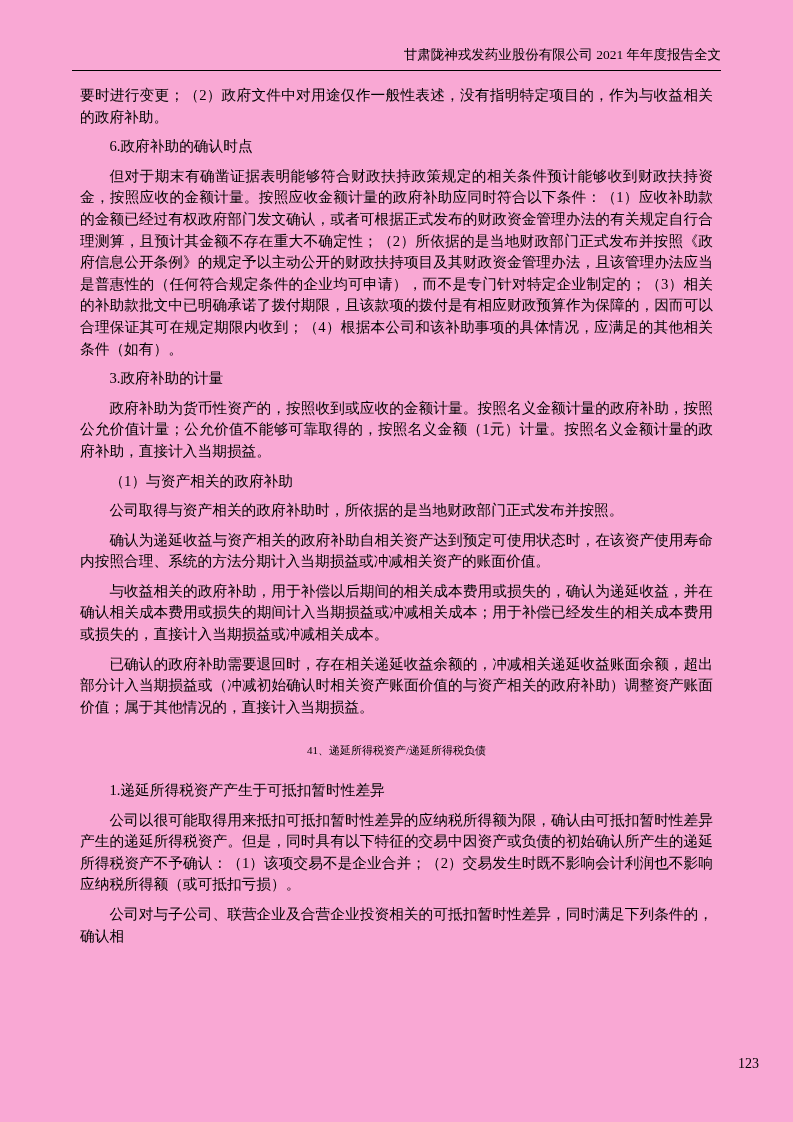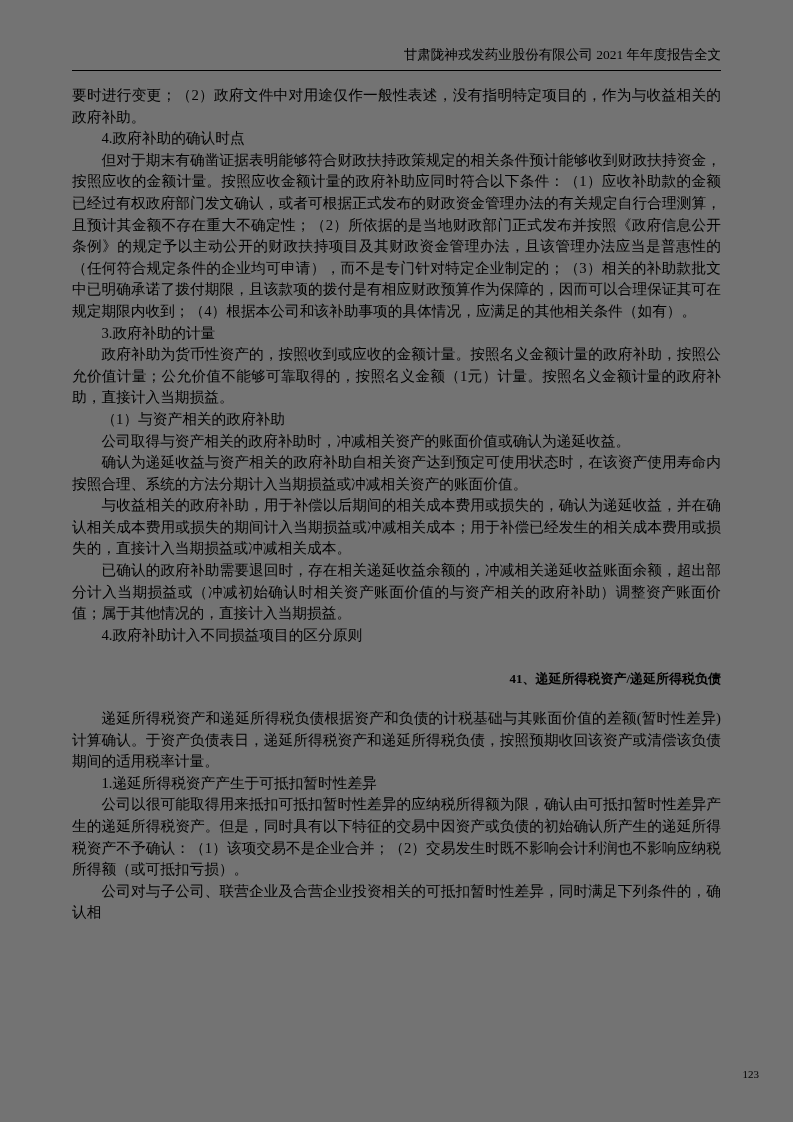--- a/index.html
+++ b/index.html
@@ -5,83 +5,81 @@
   html, body {
     margin: 0;
     padding: 0;
     background: #ffffff;
   }
   .page {
     position: relative;
     width: 793px;
     height: 1122px;
     box-sizing: border-box;
-    background: #737373;
+    background: #f9a8d4;
     padding: 46px 72px 0 72px;
     font-family: "Liberation Serif", "DejaVu Serif", serif;
     color: #000000;
     overflow: hidden;
   }
   .doc-header {
     text-align: right;
     font-size: 13.5px;
     line-height: 18px;
     padding-bottom: 6px;
     border-bottom: 1px solid #000000;
   }
   .doc-content {
     margin-top: 14px;
     font-size: 14.7px;
     line-height: 21.6px;
     text-align: justify;
   }
   .para {
-    margin: 0;
+    margin: 8px;
     text-indent: 2em;
     word-break: break-all;
   }
   .para.first {
     text-indent: 0;
   }
   .para.heading {
-    font-weight: bold;
+    font-weight: normal;
     text-indent: 0;
     margin: 22px 0 18px 0;
-    font-size: 13px;
-    text-align: right;
+    font-size: 11px;
+    text-align: center;
   }
   .doc-footer {
     position: absolute;
     right: 34px;
-    bottom: 42px;
-    font-size: 11px;
+    bottom: 50px;
+    font-size: 14px;
   }
 </style>
 </head>
 <body>
 
 <div class="page">
   <div class="doc-header">
     <span>甘肃陇神戎发药业股份有限公司 2021 年年度报告全文</span>
   </div>
 
   <div class="doc-content" id="doc-body">
       <p class="para first">要时进行变更；（2）政府文件中对用途仅作一般性表述，没有指明特定项目的，作为与收益相关的政府补助。</p>
-      <p class="para body">4.政府补助的确认时点</p>
+      <p class="para body">6.政府补助的确认时点</p>
       <p class="para body">但对于期末有确凿证据表明能够符合财政扶持政策规定的相关条件预计能够收到财政扶持资金，按照应收的金额计量。按照应收金额计量的政府补助应同时符合以下条件：（1）应收补助款的金额已经过有权政府部门发文确认，或者可根据正式发布的财政资金管理办法的有关规定自行合理测算，且预计其金额不存在重大不确定性；（2）所依据的是当地财政部门正式发布并按照《政府信息公开条例》的规定予以主动公开的财政扶持项目及其财政资金管理办法，且该管理办法应当是普惠性的（任何符合规定条件的企业均可申请），而不是专门针对特定企业制定的；（3）相关的补助款批文中已明确承诺了拨付期限，且该款项的拨付是有相应财政预算作为保障的，因而可以合理保证其可在规定期限内收到；（4）根据本公司和该补助事项的具体情况，应满足的其他相关条件（如有）。</p>
       <p class="para body">3.政府补助的计量</p>
       <p class="para body">政府补助为货币性资产的，按照收到或应收的金额计量。按照名义金额计量的政府补助，按照公允价值计量；公允价值不能够可靠取得的，按照名义金额（1元）计量。按照名义金额计量的政府补助，直接计入当期损益。</p>
       <p class="para body">（1）与资产相关的政府补助</p>
-      <p class="para body">公司取得与资产相关的政府补助时，冲减相关资产的账面价值或确认为递延收益。</p>
+      <p class="para body">公司取得与资产相关的政府补助时，所依据的是当地财政部门正式发布并按照。</p>
       <p class="para body">确认为递延收益与资产相关的政府补助自相关资产达到预定可使用状态时，在该资产使用寿命内按照合理、系统的方法分期计入当期损益或冲减相关资产的账面价值。</p>
       <p class="para body">与收益相关的政府补助，用于补偿以后期间的相关成本费用或损失的，确认为递延收益，并在确认相关成本费用或损失的期间计入当期损益或冲减相关成本；用于补偿已经发生的相关成本费用或损失的，直接计入当期损益或冲减相关成本。</p>
       <p class="para body">已确认的政府补助需要退回时，存在相关递延收益余额的，冲减相关递延收益账面余额，超出部分计入当期损益或（冲减初始确认时相关资产账面价值的与资产相关的政府补助）调整资产账面价值；属于其他情况的，直接计入当期损益。</p>
-      <p class="para body">4.政府补助计入不同损益项目的区分原则</p>
       <p class="para heading">41、递延所得税资产/递延所得税负债</p>
-      <p class="para body">递延所得税资产和递延所得税负债根据资产和负债的计税基础与其账面价值的差额(暂时性差异)计算确认。于资产负债表日，递延所得税资产和递延所得税负债，按照预期收回该资产或清偿该负债期间的适用税率计量。</p>
       <p class="para body">1.递延所得税资产产生于可抵扣暂时性差异</p>
       <p class="para body">公司以很可能取得用来抵扣可抵扣暂时性差异的应纳税所得额为限，确认由可抵扣暂时性差异产生的递延所得税资产。但是，同时具有以下特征的交易中因资产或负债的初始确认所产生的递延所得税资产不予确认：（1）该项交易不是企业合并；（2）交易发生时既不影响会计利润也不影响应纳税所得额（或可抵扣亏损）。</p>
       <p class="para body">公司对与子公司、联营企业及合营企业投资相关的可抵扣暂时性差异，同时满足下列条件的，确认相</p>
     </div>
 
   <div class="doc-footer">
     <span>123</span>
   </div>
 </div>
 

